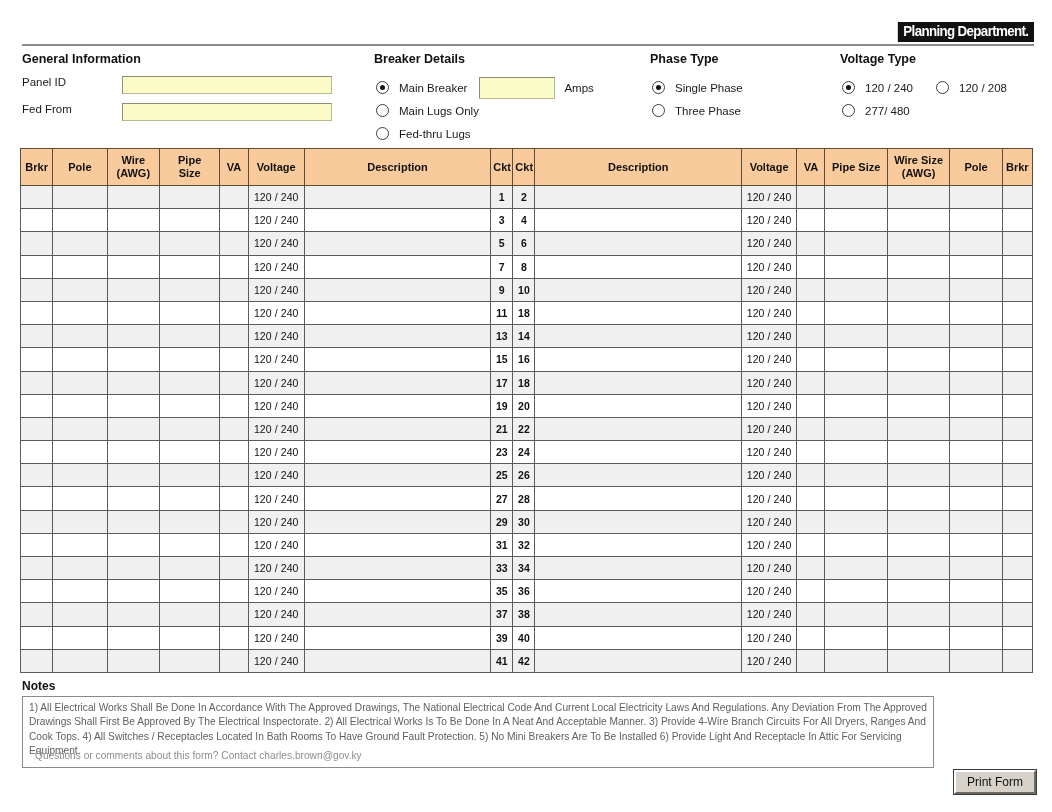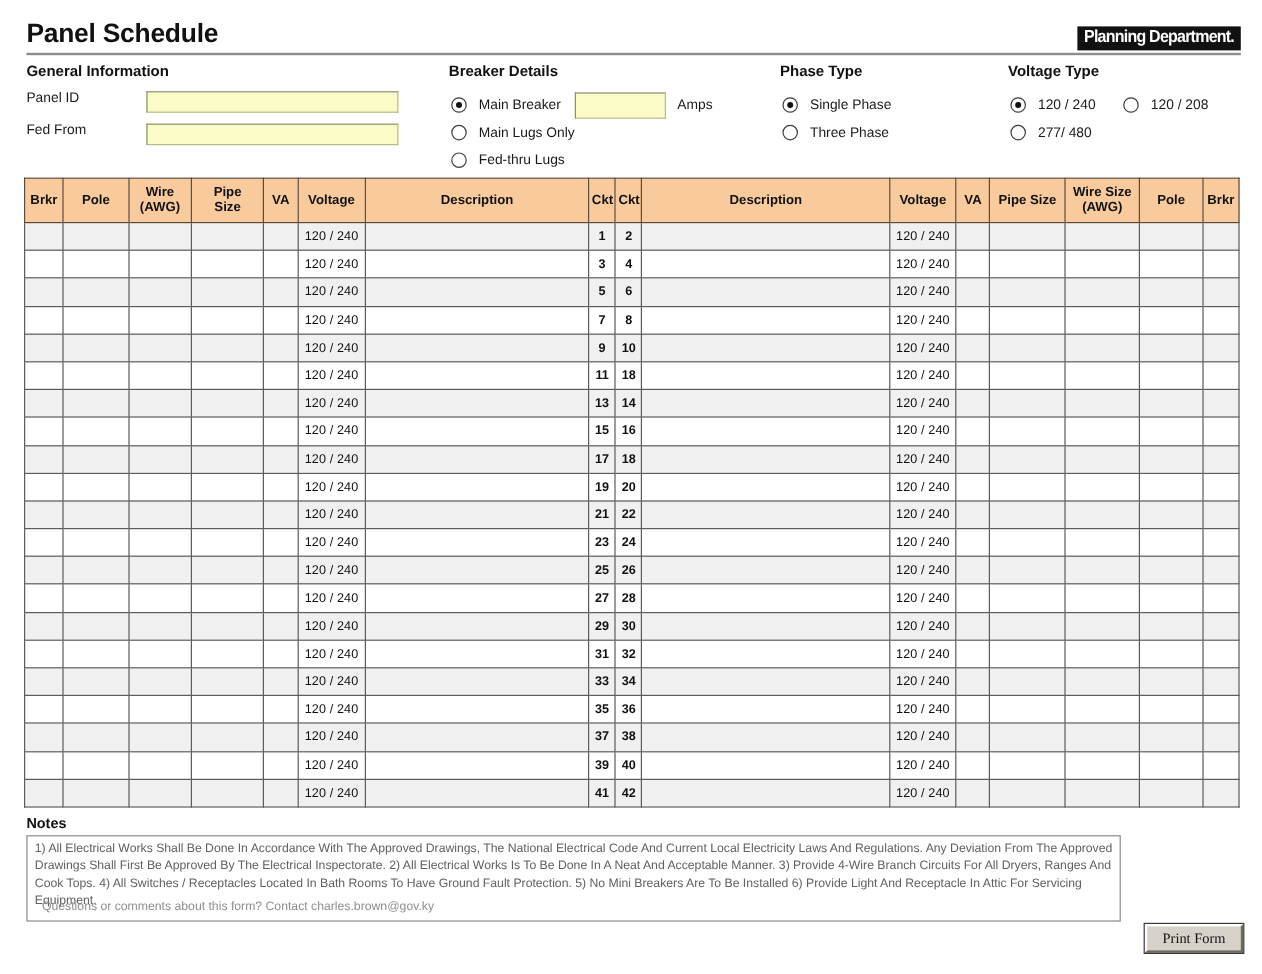--- a/index.html
+++ b/index.html
@@ -231,33 +231,32 @@
   .print-btn {
     position: absolute;
     right: 16px;
     bottom: 18px;
     width: 82px;
     height: 24px;
     background: #d6d2ca;
     border: 2px solid;
     border-color: #ffffff #6e6a63 #6e6a63 #ffffff;
     outline: 1px solid #3a3a3a;
-    font-family: Liberation Serif, serif;
+    font-family: Liberation Sans, sans-serif;
     font-size: 12px;
     color: #111;
     cursor: pointer;
   }
 </style>
 </head>
 <body>
 
 <div class="page">
 
   <div class="title-row">
-    <div class="page-title">Panel Schedule</div>
     <div class="dept-logo">Planning Department.</div>
     <div class="title-rule"></div>
   </div>
 
   <div class="form-area">
 
     <div class="col col-general">
       <div class="sec-title">General Information</div>
 
       <div class="field-row">

